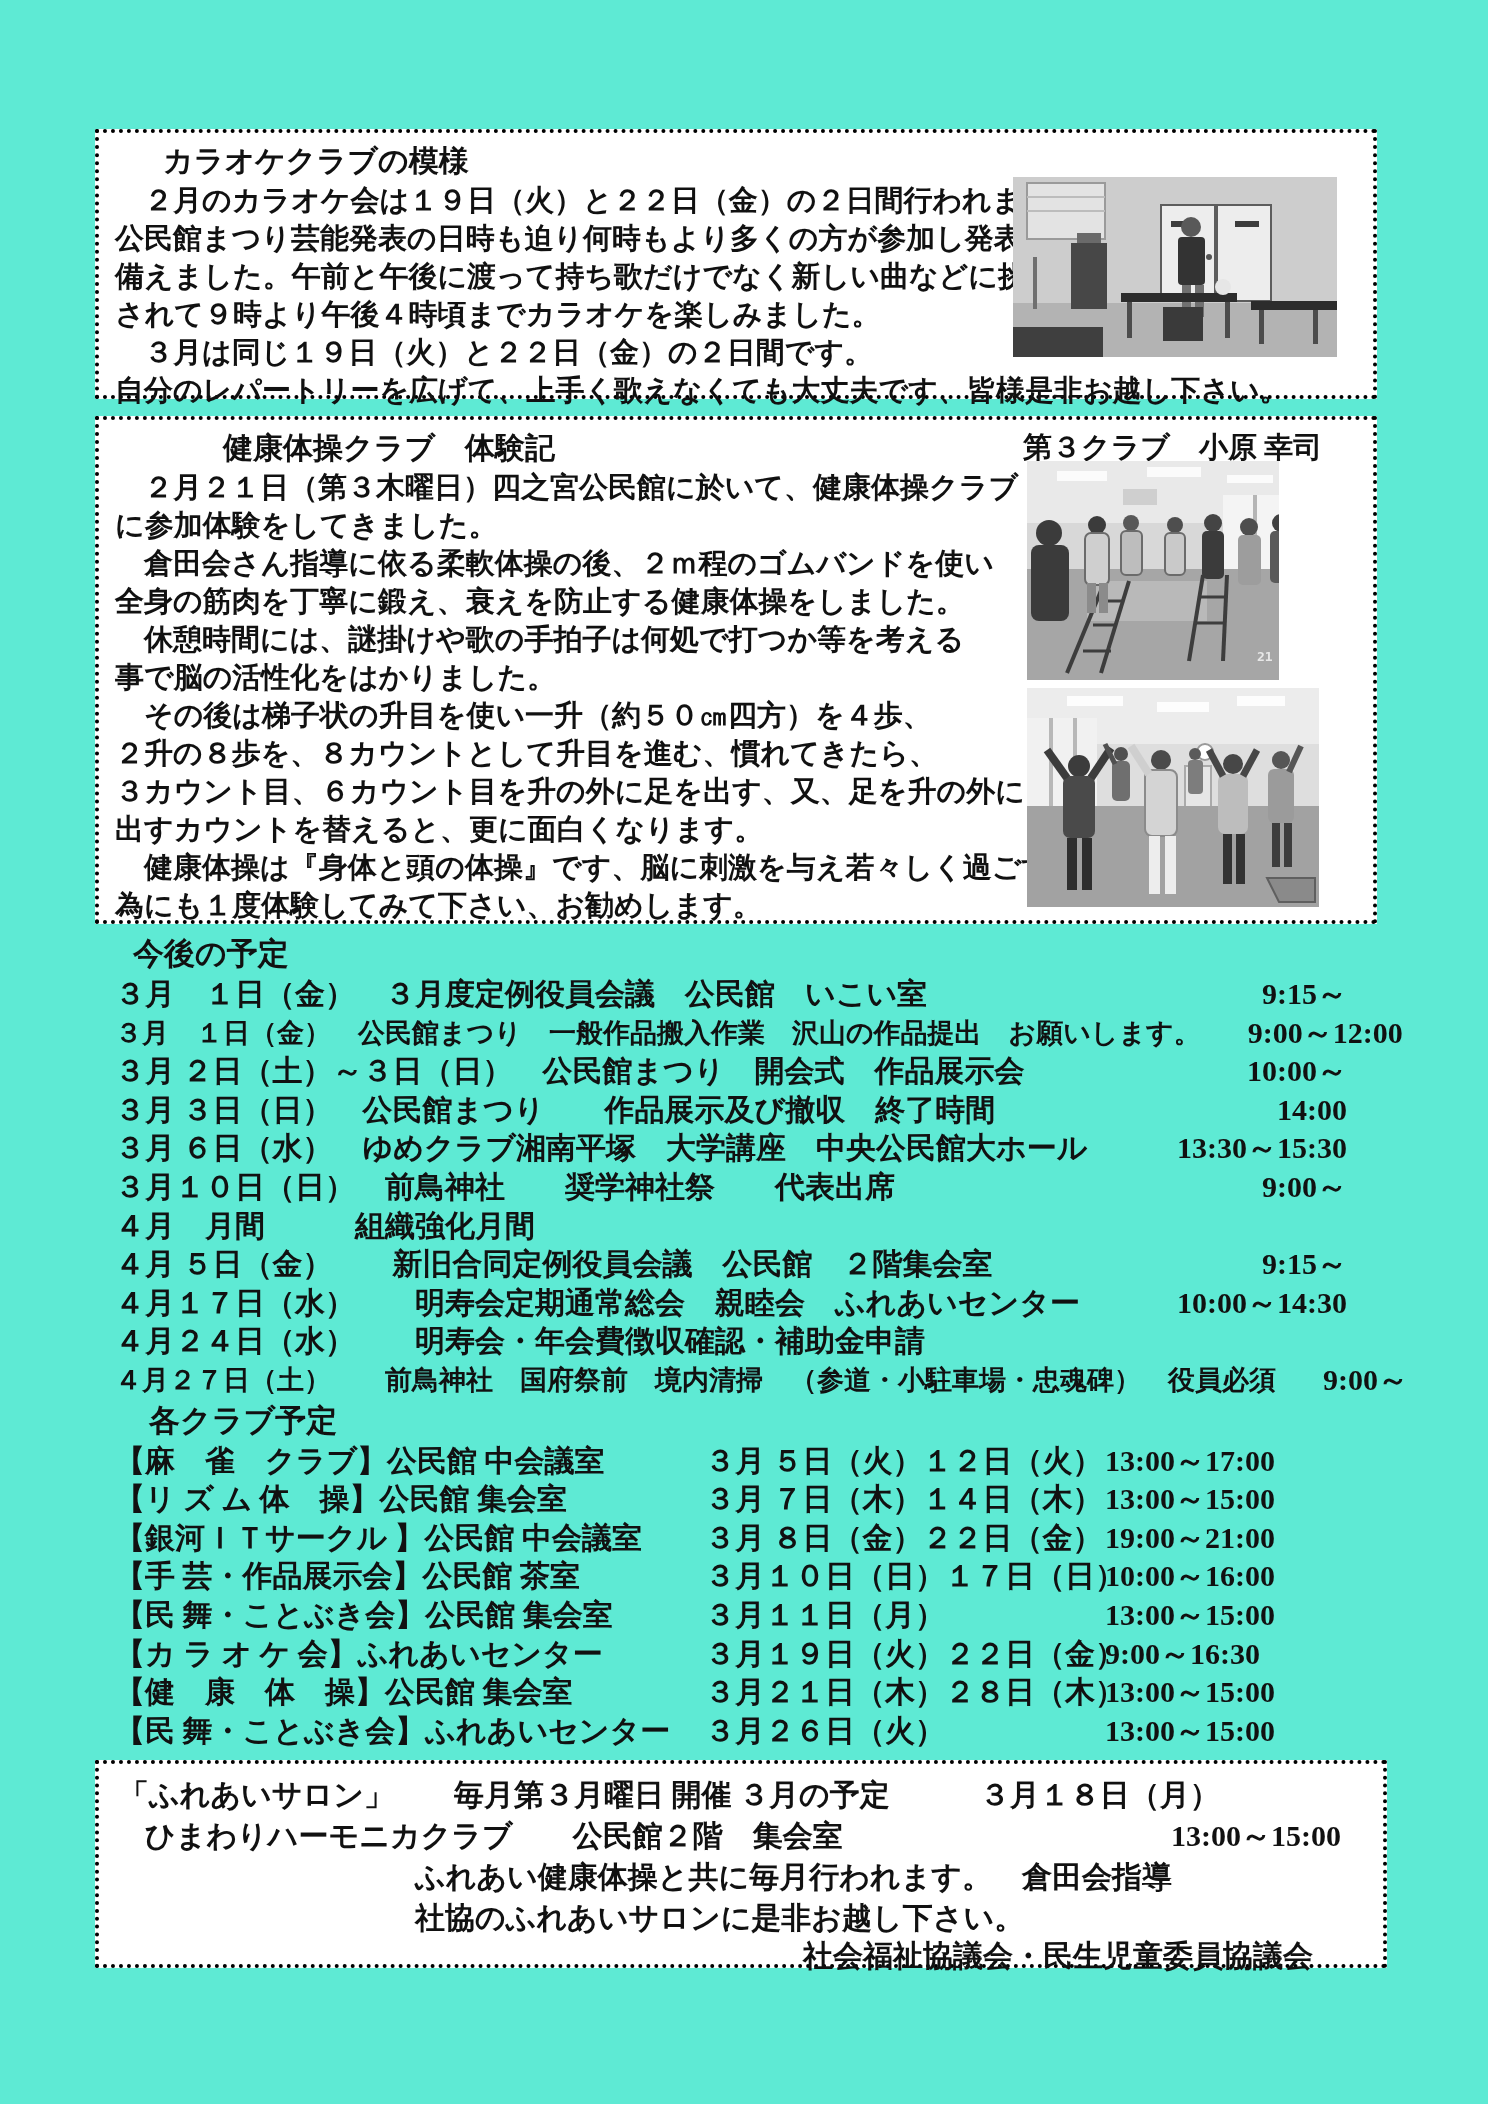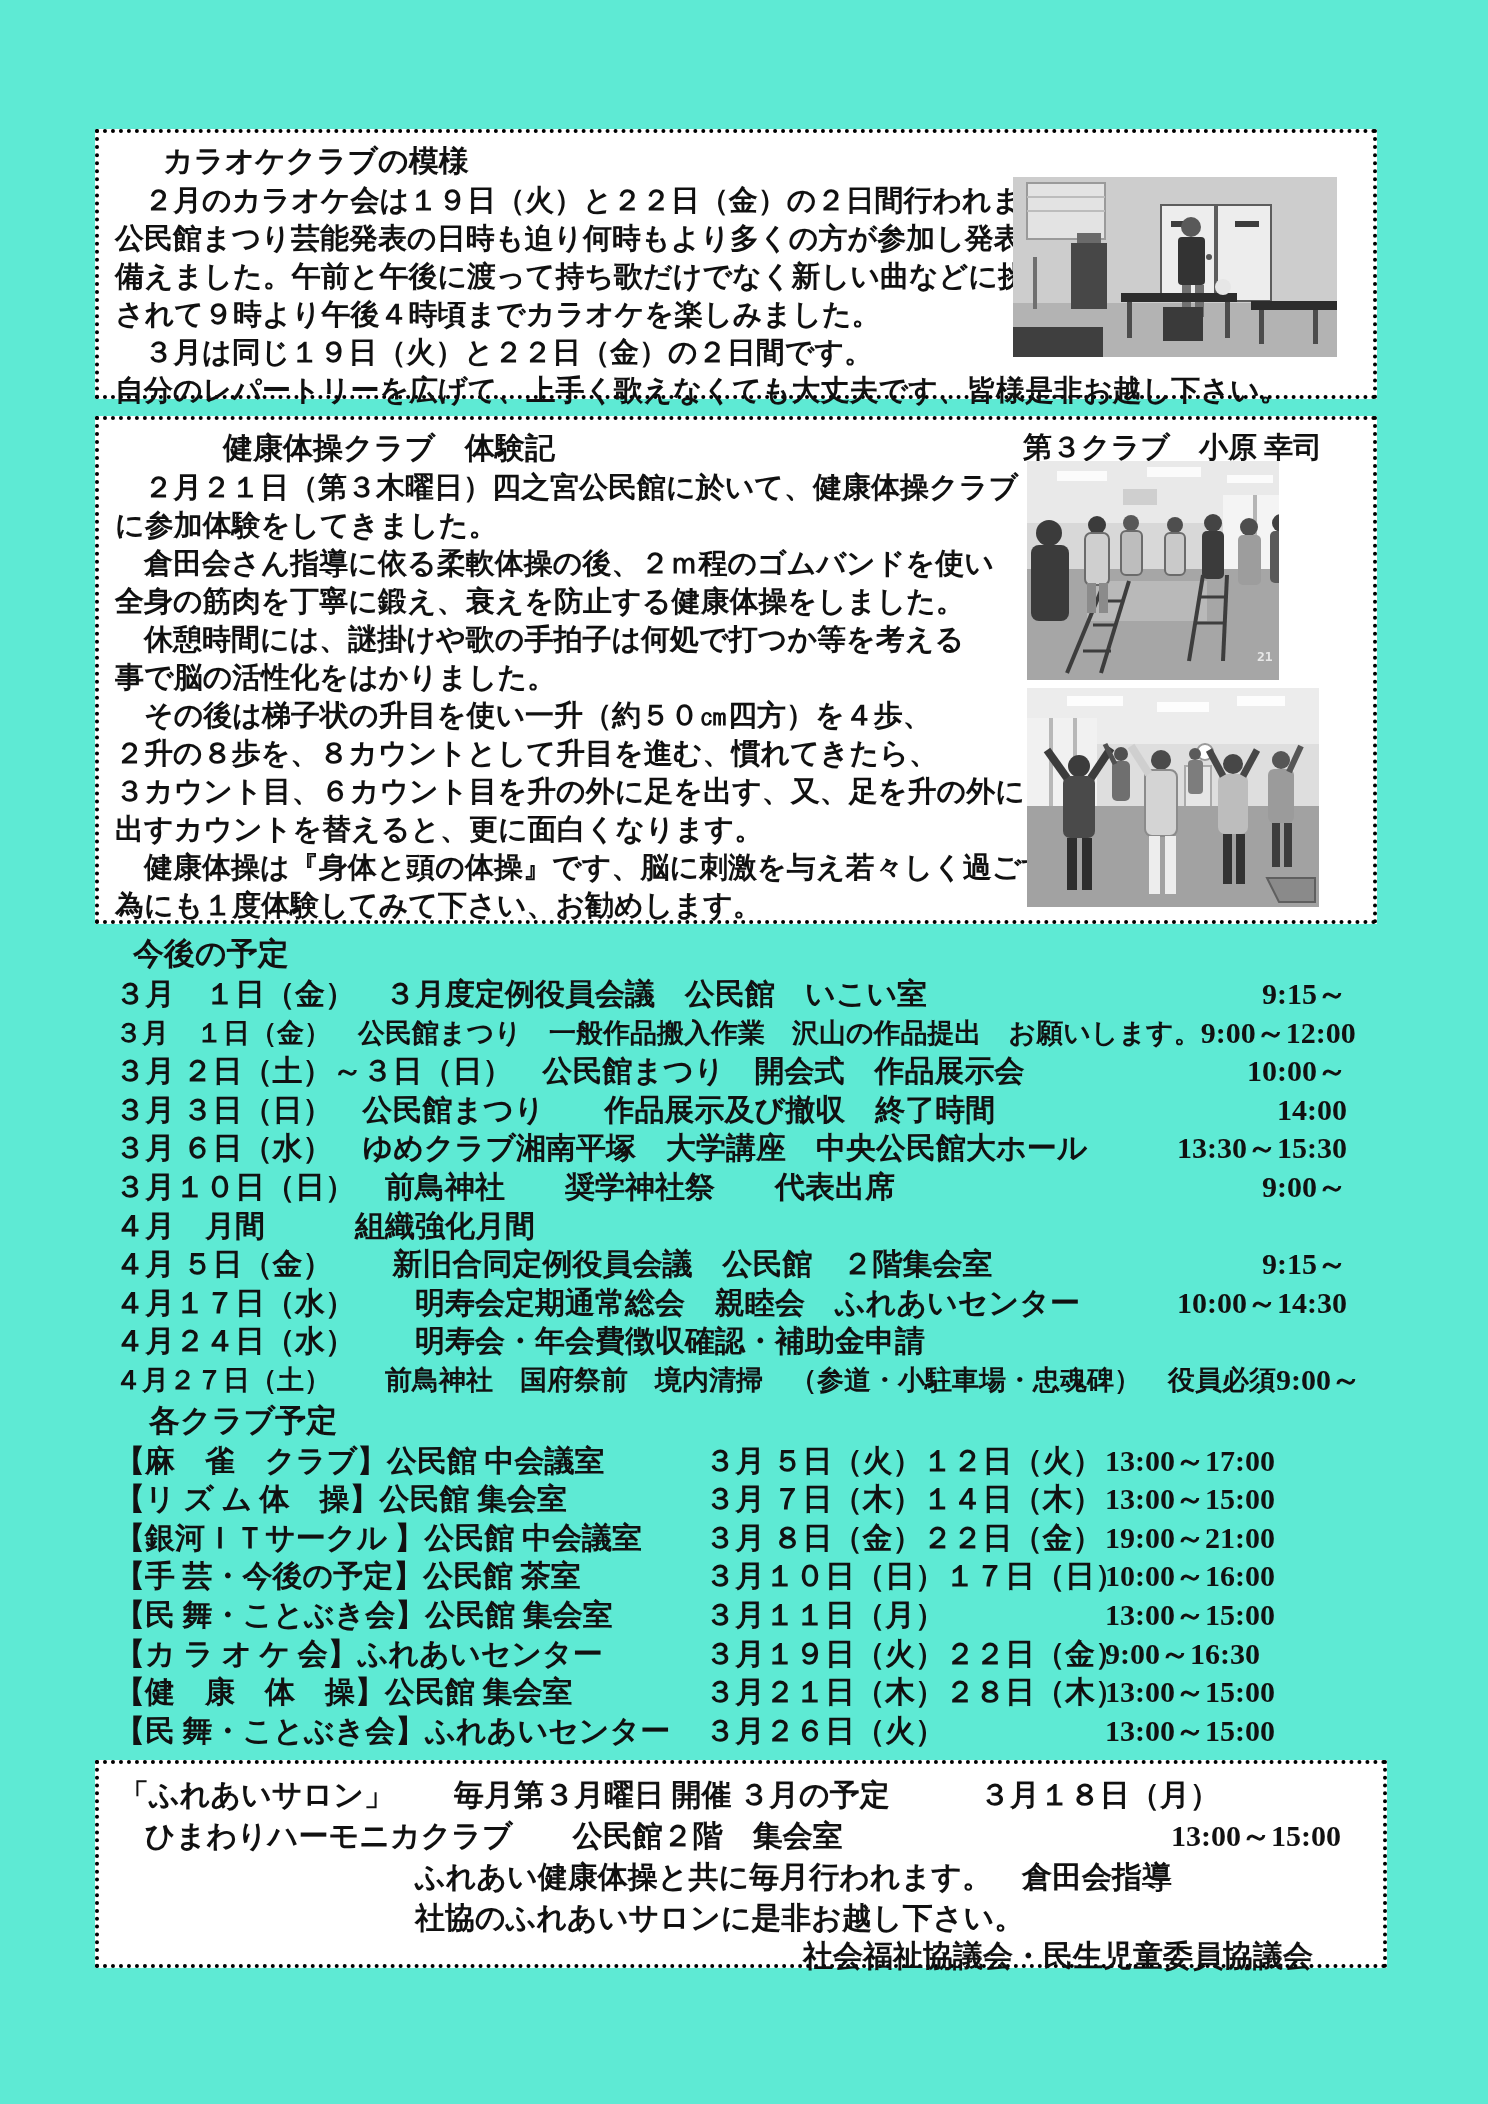--- a/index.html
+++ b/index.html
@@ -32,21 +32,21 @@
   .photo svg{display:block;}
   .ph-karaoke{left:1013px;top:177px;width:324px;height:180px;}
   .ph-ex1{left:1027px;top:461px;width:252px;height:219px;}
   .ph-ex2{left:1027px;top:688px;width:292px;height:219px;}
   .schedule{
     position:absolute;left:97px;top:933px;width:1250px;
   }
   .sched-heading{font-size:31px;line-height:42px;margin-left:36px;white-space:nowrap;}
   .sched-row{
     display:flex;justify-content:space-between;align-items:center;
-    font-size:30px;line-height:38.6px;white-space:nowrap;
+    font-size:30px;line-height:38.6px;white-space:nowrap;gap:47px;
   }
   .sched-row .lbl{padding-left:18px;}
   .sched-row .tm{text-align:right;}
   .club-heading{font-size:31px;line-height:42px;margin-left:52px;white-space:nowrap;}
   .club-row{
     display:flex;align-items:baseline;
     font-size:30px;line-height:38.6px;white-space:nowrap;
   }
   .club-row .cname{width:590px;padding-left:18px;}
   .club-row .cdates{width:400px;}
@@ -283,21 +283,21 @@
       <span class="cname">【リ ズ ム 体　操】公民館 集会室</span>
       <span class="cdates">３月 ７日（木）１４日（木）</span>
       <span class="ctime">13:00～15:00</span>
     </div>
     <div class="club-row">
       <span class="cname">【銀河ＩＴサークル 】公民館 中会議室</span>
       <span class="cdates">３月 ８日（金）２２日（金）</span>
       <span class="ctime">19:00～21:00</span>
     </div>
     <div class="club-row">
-      <span class="cname">【手 芸・今後の予定】公民館 茶室</span>
+      <span class="cname">【手 芸・作品展示会】公民館 茶室</span>
       <span class="cdates">３月１０日（日）１７日（日）</span>
       <span class="ctime">10:00～16:00</span>
     </div>
     <div class="club-row">
       <span class="cname">【民 舞・ことぶき会】公民館 集会室</span>
       <span class="cdates">３月１１日（月）</span>
       <span class="ctime">13:00～15:00</span>
     </div>
     <div class="club-row">
       <span class="cname">【カ ラ オ ケ 会】ふれあいセンター</span>

